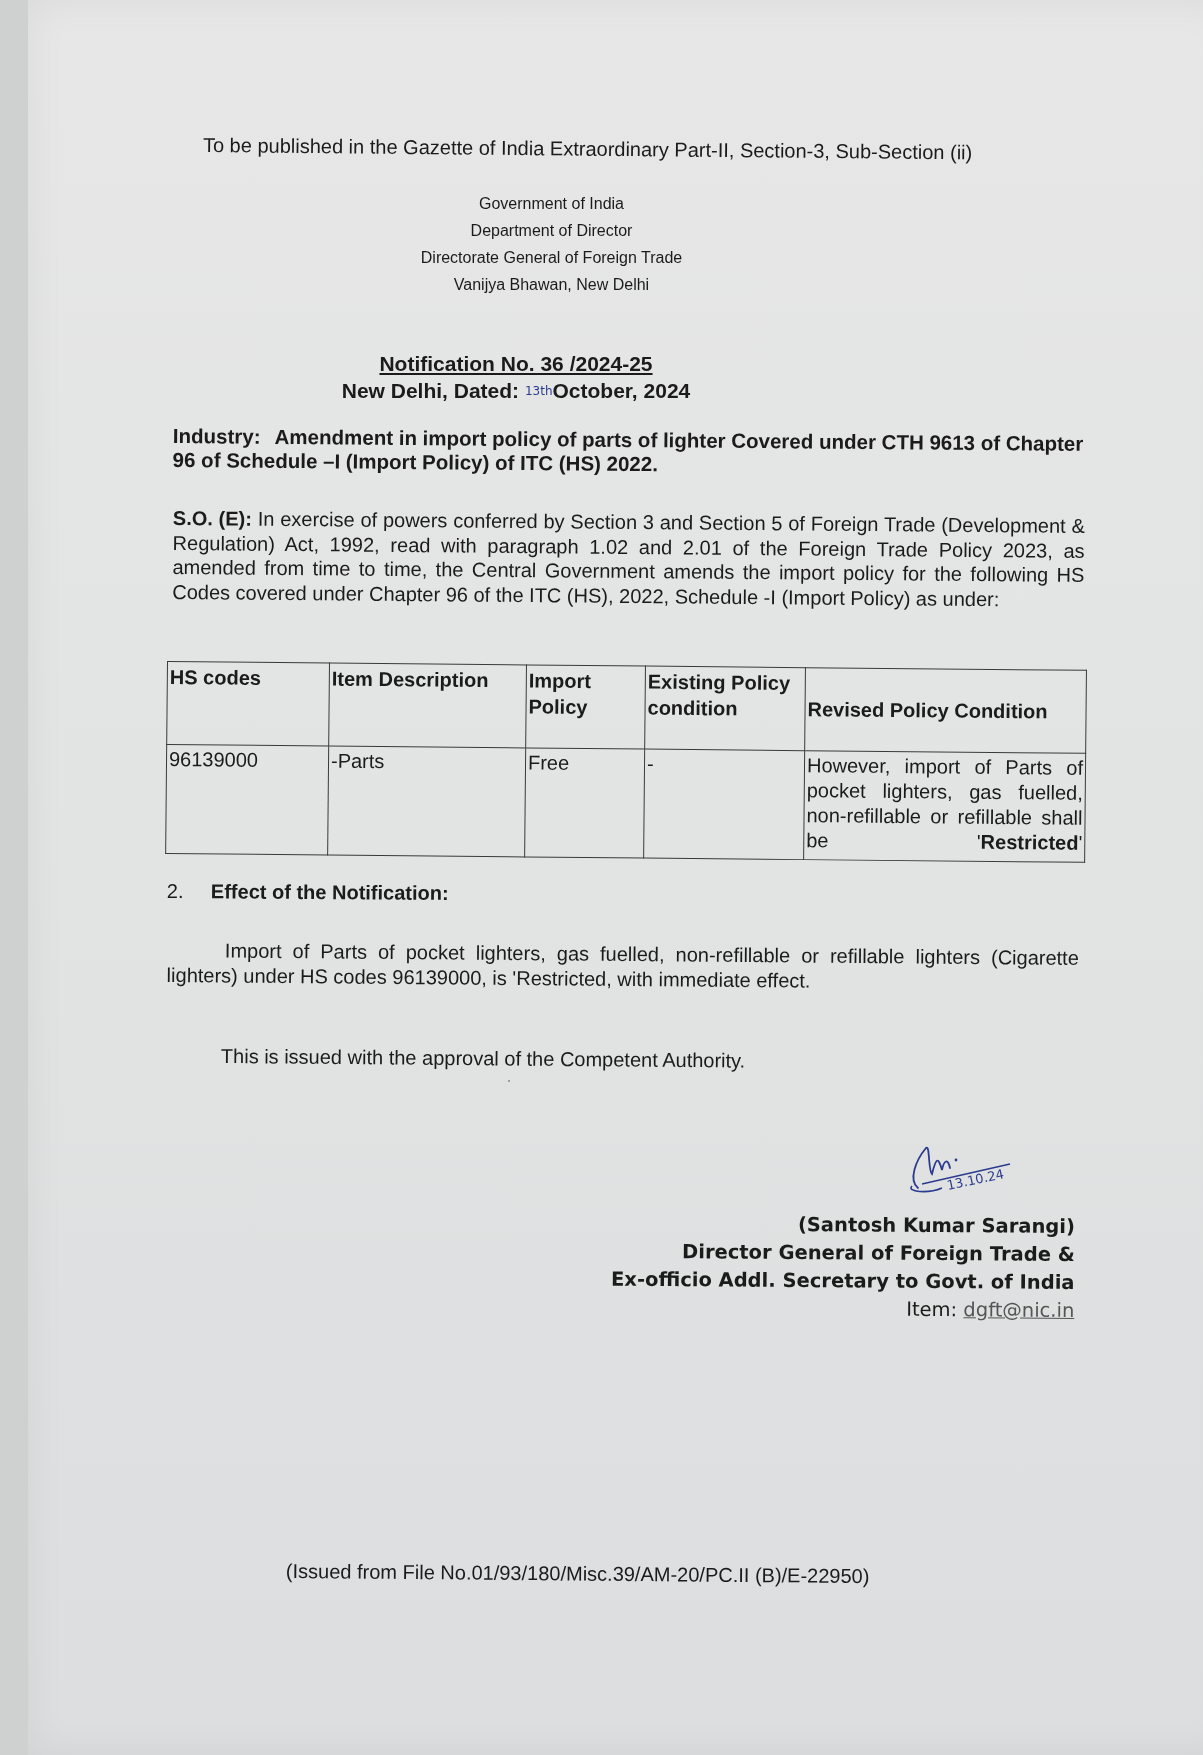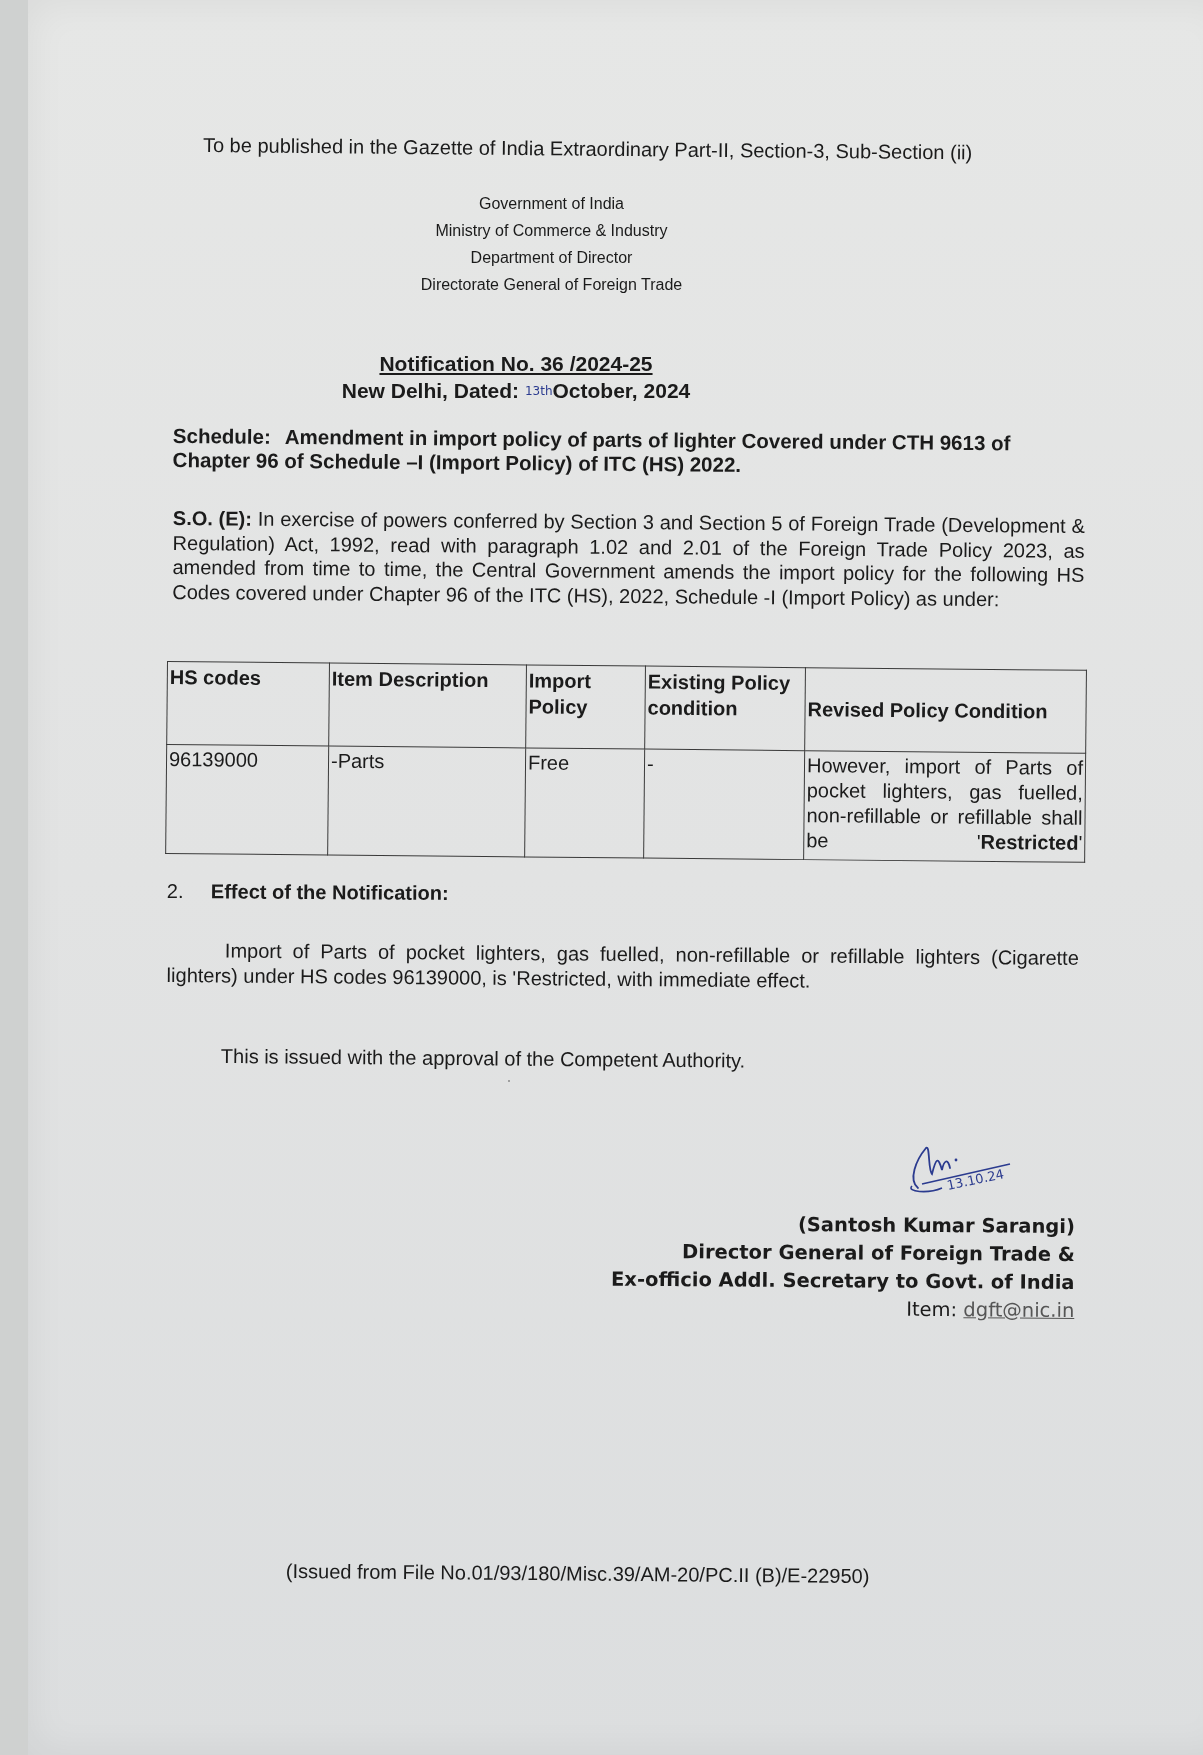--- a/index.html
+++ b/index.html
@@ -51,34 +51,34 @@
 </style>
 </head>
 <body>
 
 <div class="paper">
 
   <div class="abs gazette">To be published in the Gazette of India Extraordinary Part-II, Section-3, Sub-Section (ii)</div>
 
   <div class="abs header-block">
     <div>Government of India</div>
-    <div>Ministry of Commerce &amp; Industry</div>
     <div>Department of Director</div>
     <div>Directorate General of Foreign Trade</div>
+    <div>Vanijya Bhawan, New Delhi</div>
   </div>
 
   <div class="abs notif">
     <div><span class="u">Notification No. 36 /2024-25</span></div>
     <div>
       <span>New Delhi, Dated: </span><span class="date-hand">13th</span><span>October, 2024</span>
     </div>
   </div>
 
   <div class="abs subject">
-    <span class="label">Schedule:</span><span>Amendment in import policy of parts of lighter Covered under CTH 9613 of Chapter 96 of Schedule –I (Import Policy) of ITC (HS) 2022.</span>
+    <span class="label">Industry:</span><span>Amendment in import policy of parts of lighter Covered under CTH 9613 of Chapter 96 of Schedule –I (Import Policy) of ITC (HS) 2022.</span>
   </div>
 
   <div class="abs so">
     <b>S.O. (E):</b><span> In exercise of powers conferred by Section 3 and Section 5 of Foreign Trade (Development &amp; Regulation) Act, 1992, read with paragraph 1.02 and 2.01 of the Foreign Trade Policy 2023, as amended from time to time, the Central Government amends the import policy for the following HS Codes covered under Chapter 96 of the ITC (HS), 2022, Schedule -I (Import Policy) as under:</span>
   </div>
 
   <div class="abs tbl-wrap">
     <table>
       <thead>
         <tr>

